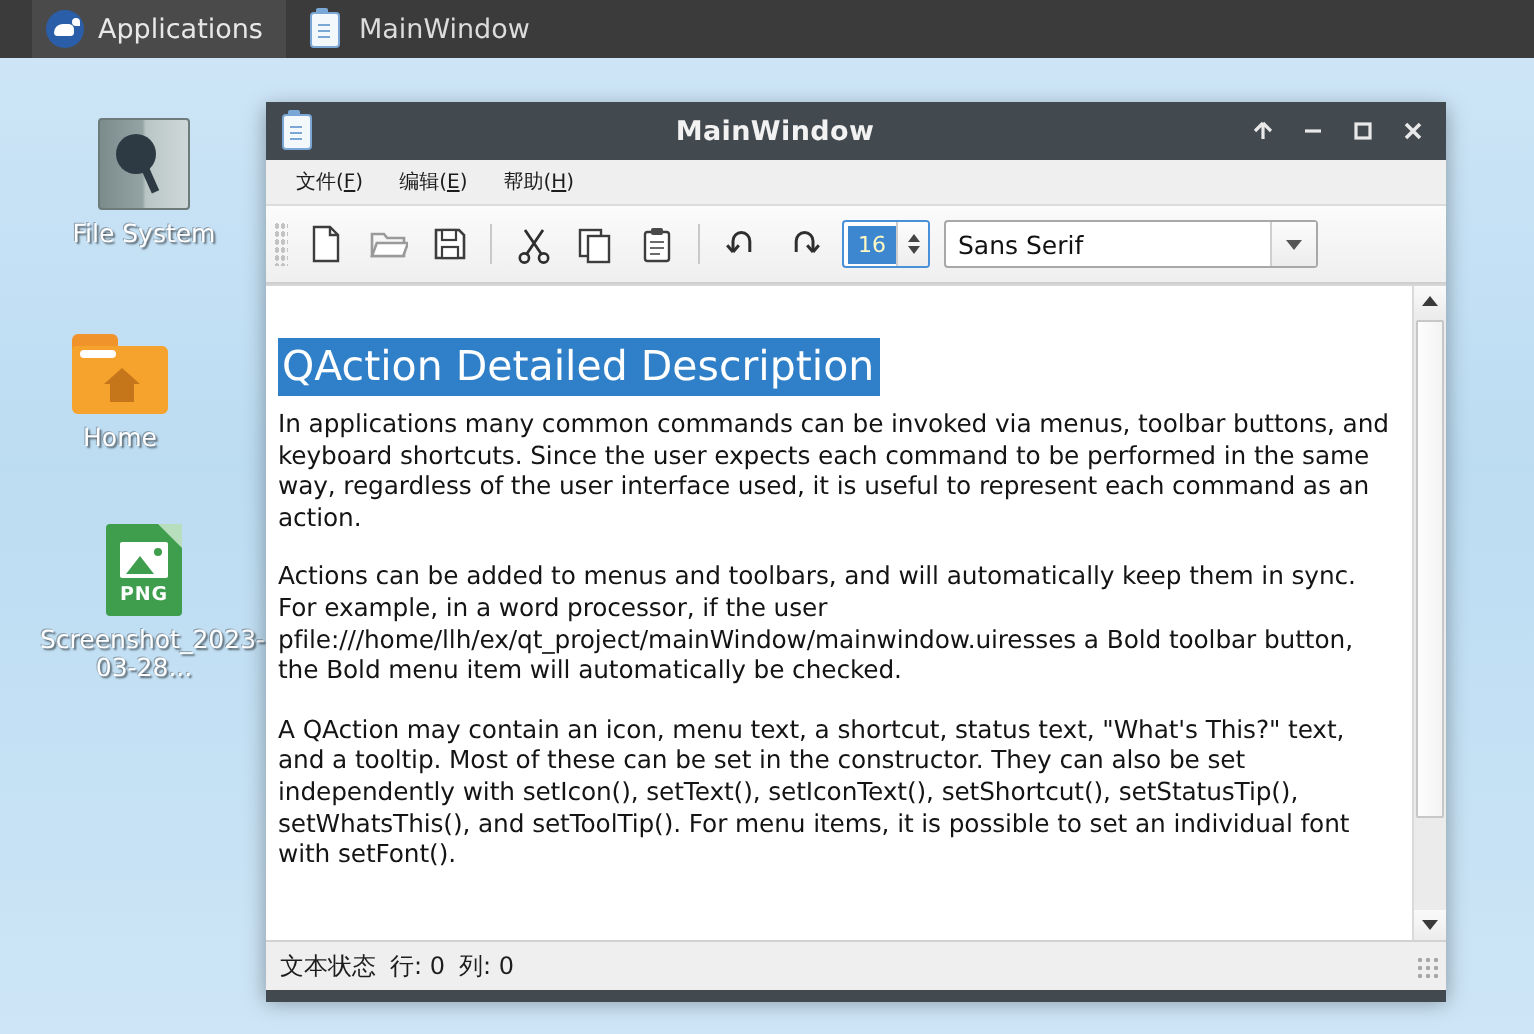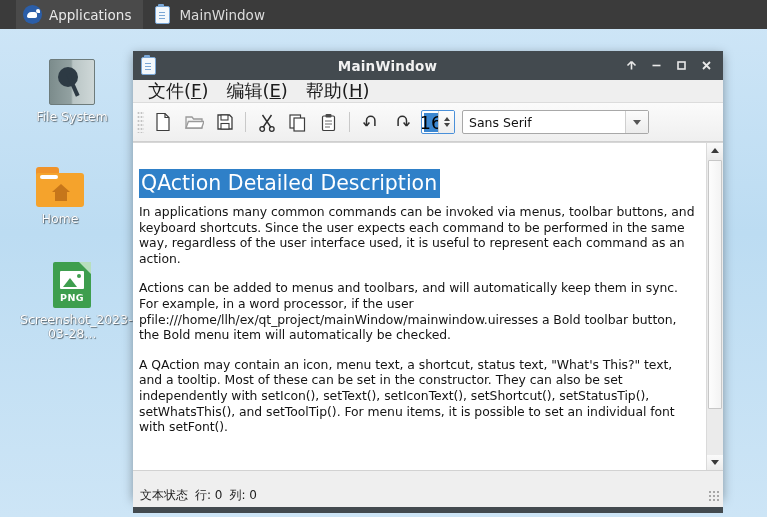--- a/index.html
+++ b/index.html
@@ -268,21 +268,21 @@
   .win-btn svg { display: block; }
 
   
   #menubar {
     height: 22px;
     background: #efefef;
     border-bottom: 1px solid #dcdcdc;
     display: flex;
     align-items: center;
     padding-left: 6px;
-    font-size: 18px;
+    font-size: 10px;
     color: #1c1c1c;
   }
   .menu-item {
     padding: 2px 9px;
   }
   .menu-item u { text-decoration: underline; }
 
   
   #toolbar {
     height: 38px;
@@ -314,27 +314,27 @@
     display: flex;
     align-items: stretch;
     height: 22px;
     border: 1.4px solid #4a90d9;
     border-radius: 2px;
     background: #fff;
     margin-left: 4px;
     overflow: hidden;
   }
   .spin .val {
-    width: 14px;
+    width: 24px;
     display: flex;
     align-items: center;
     justify-content: center;
-    font-size: 18px;
+    font-size: 11px;
     background: #3c87d0;
-    color: #000000;
+    color: #fef9c3;
     margin: 1.5px 0 1.5px 2px;
   }
   .spin .arrows {
     width: 15px;
     border-left: 1px solid #cccccc;
     background: linear-gradient(180deg,#fdfdfd,#ededed);
     display: flex;
     flex-direction: column;
     align-items: center;
     justify-content: center;
@@ -447,21 +447,21 @@
     border-radius: 1px;
   }
 
   
   #statusbar {
     height: 24px;
     background: #efefef;
     border-top: 1px solid #d2d2d2;
     display: flex;
     align-items: center;
-    padding: 12px 4px 0 7px;
+    padding: 0 4px 0 7px;
     font-size: 12px;
     color: #1d1d1d;
   }
   #statusbar .left { display: flex; gap: 7px; }
   #statusbar .right { margin-left: auto; display: flex; align-items: center; gap: 5px; }
   .sizegrip {
     width: 11px; height: 11px;
     margin-left: 4px;
     background-image: radial-gradient(#9a9a9a 1px, transparent 1.2px);
     background-size: 4px 4px;

